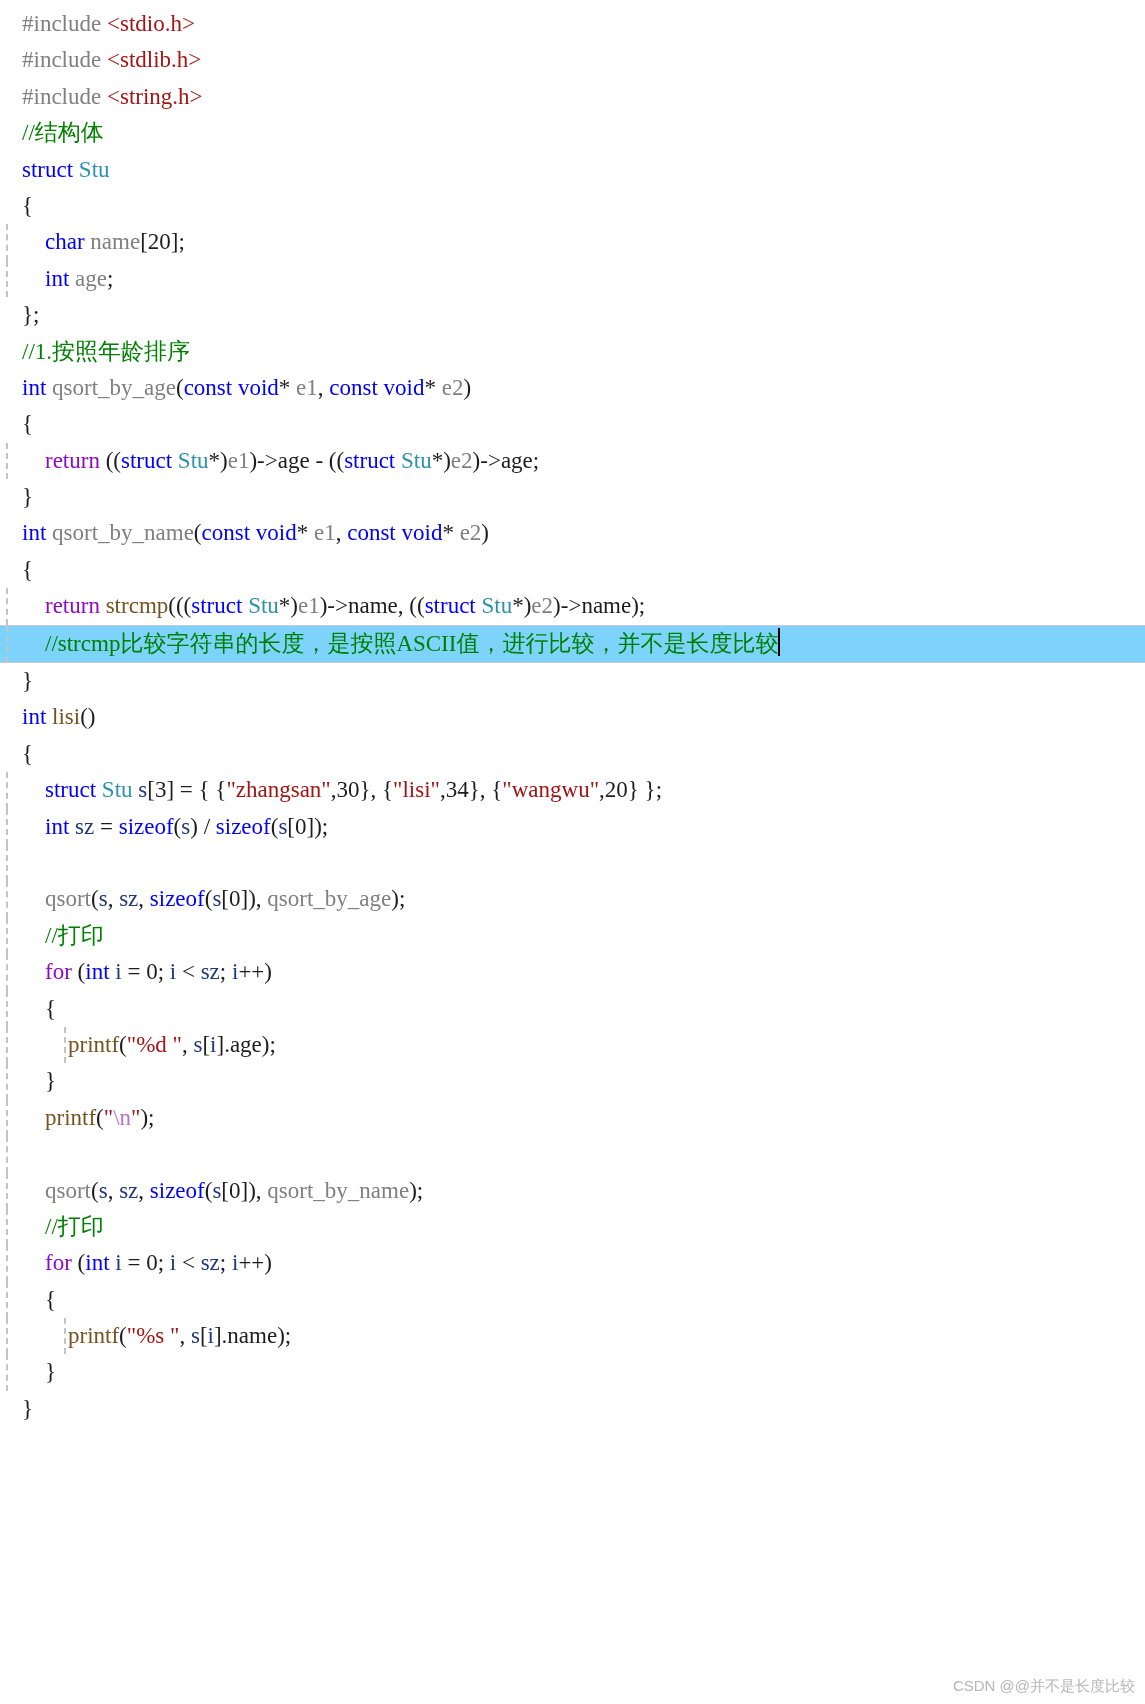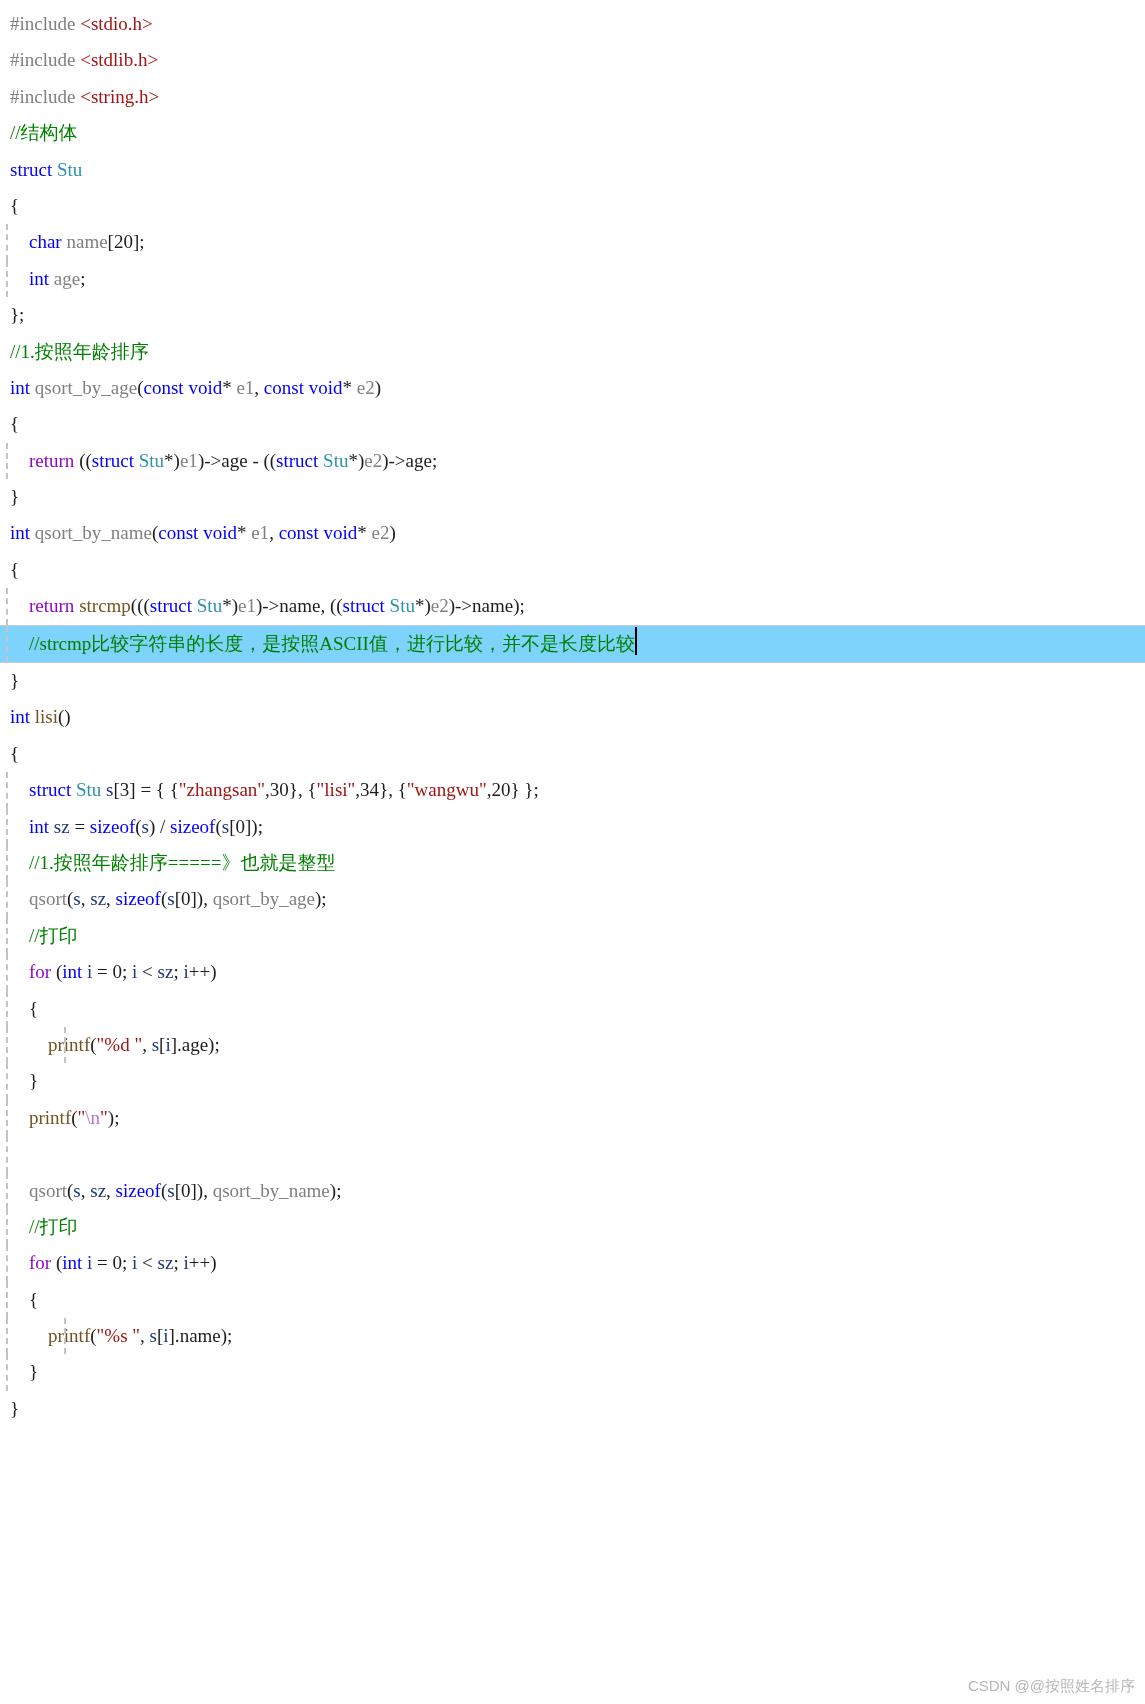--- a/index.html
+++ b/index.html
@@ -27,24 +27,24 @@
   .code-area {
     position: relative;
     padding: 6px 0 0 0;
   }
 
   .line {
     position: relative;
     height: 36.4px;
     line-height: 36.4px;
     white-space: pre;
-    font-size: 19px;
+    font-size: 23px;
     font-family: "Liberation Serif", "DejaVu Serif", serif;
     letter-spacing: 0px;
-    padding-left: 10px;
+    padding-left: 22px;
     box-sizing: border-box;
   }
 
   .line.highlight {
     background: #7dd3fc;
     border-top: 1px solid #c8c8d8;
     border-bottom: 1px solid #c8c8d8;
     height: 38.4px;
     line-height: 36.4px;
   }
@@ -115,31 +115,31 @@
       <div class="line"><span class="t-punct">}</span></div>
       <div class="line"><span class="t-kw">int</span><span class="t-plain"> </span><span class="t-id">qsort_by_name</span><span class="t-punct">(</span><span class="t-kw">const</span><span class="t-plain"> </span><span class="t-kw">void</span><span class="t-punct">*</span><span class="t-id"> e1</span><span class="t-punct">, </span><span class="t-kw">const</span><span class="t-plain"> </span><span class="t-kw">void</span><span class="t-punct">*</span><span class="t-id"> e2</span><span class="t-punct">)</span></div>
       <div class="line"><span class="t-punct">{</span></div>
       <div class="line"><span class="guide" style="left: 6px;"></span><span class="t-plain">    </span><span class="t-ctl">return</span><span class="t-plain"> </span><span class="t-fn">strcmp</span><span class="t-punct">(((</span><span class="t-kw">struct</span><span class="t-plain"> </span><span class="t-type">Stu</span><span class="t-punct">*)</span><span class="t-id">e1</span><span class="t-punct">)-&gt;</span><span class="t-plain">name</span><span class="t-punct">, ((</span><span class="t-kw">struct</span><span class="t-plain"> </span><span class="t-type">Stu</span><span class="t-punct">*)</span><span class="t-id">e2</span><span class="t-punct">)-&gt;</span><span class="t-plain">name</span><span class="t-punct">);</span></div>
       <div class="line highlight"><span class="guide" style="left: 6px;"></span><span class="t-plain">    </span><span class="t-cmt">//strcmp比较字符串的长度，是按照ASCII值，进行比较，并不是长度比较</span><span class="caret"></span></div>
       <div class="line"><span class="t-punct">}</span></div>
       <div class="line"><span class="t-kw">int</span><span class="t-plain"> </span><span class="t-fn">lisi</span><span class="t-punct">()</span></div>
       <div class="line"><span class="t-punct">{</span></div>
       <div class="line"><span class="guide" style="left: 6px;"></span><span class="t-plain">    </span><span class="t-kw">struct</span><span class="t-plain"> </span><span class="t-type">Stu</span><span class="t-plain"> </span><span class="t-var">s</span><span class="t-punct">[</span><span class="t-num">3</span><span class="t-punct">] = { {</span><span class="t-str">"zhangsan"</span><span class="t-punct">,</span><span class="t-num">30</span><span class="t-punct">}, {</span><span class="t-str">"lisi"</span><span class="t-punct">,</span><span class="t-num">34</span><span class="t-punct">}, {</span><span class="t-str">"wangwu"</span><span class="t-punct">,</span><span class="t-num">20</span><span class="t-punct">} };</span></div>
       <div class="line"><span class="guide" style="left: 6px;"></span><span class="t-plain">    </span><span class="t-kw">int</span><span class="t-plain"> </span><span class="t-var">sz</span><span class="t-punct"> = </span><span class="t-kw">sizeof</span><span class="t-punct">(</span><span class="t-var">s</span><span class="t-punct">) / </span><span class="t-kw">sizeof</span><span class="t-punct">(</span><span class="t-var">s</span><span class="t-punct">[</span><span class="t-num">0</span><span class="t-punct">]);</span></div>
-      <div class="line"><span class="guide" style="left: 6px;"></span><span class="t-plain">    </span><span class="t-cmt">//1.按照年龄排序=====》也就是整型</span></div>
+      <div class="line"><span class="guide" style="left: 6px;"></span><span class="t-plain">    </span></div>
       <div class="line"><span class="guide" style="left: 6px;"></span><span class="t-plain">    </span><span class="t-id">qsort</span><span class="t-punct">(</span><span class="t-var">s</span><span class="t-punct">, </span><span class="t-var">sz</span><span class="t-punct">, </span><span class="t-kw">sizeof</span><span class="t-punct">(</span><span class="t-var">s</span><span class="t-punct">[</span><span class="t-num">0</span><span class="t-punct">]), </span><span class="t-id">qsort_by_age</span><span class="t-punct">);</span></div>
       <div class="line"><span class="guide" style="left: 6px;"></span><span class="t-plain">    </span><span class="t-cmt">//打印</span></div>
       <div class="line"><span class="guide" style="left: 6px;"></span><span class="t-plain">    </span><span class="t-ctl">for</span><span class="t-punct"> (</span><span class="t-kw">int</span><span class="t-plain"> </span><span class="t-var">i</span><span class="t-punct"> = </span><span class="t-num">0</span><span class="t-punct">; </span><span class="t-var">i</span><span class="t-punct"> &lt; </span><span class="t-var">sz</span><span class="t-punct">; </span><span class="t-var">i</span><span class="t-punct">++)</span></div>
       <div class="line"><span class="guide" style="left: 6px;"></span><span class="t-plain">    </span><span class="t-punct">{</span></div>
       <div class="line"><span class="guide" style="left: 6px;"></span><span class="guide" style="left: 64px;"></span><span class="t-plain">        </span><span class="t-fn">printf</span><span class="t-punct">(</span><span class="t-str">"%d "</span><span class="t-punct">, </span><span class="t-var">s</span><span class="t-punct">[</span><span class="t-var">i</span><span class="t-punct">].</span><span class="t-plain">age</span><span class="t-punct">);</span></div>
       <div class="line"><span class="guide" style="left: 6px;"></span><span class="t-plain">    </span><span class="t-punct">}</span></div>
       <div class="line"><span class="guide" style="left: 6px;"></span><span class="t-plain">    </span><span class="t-fn">printf</span><span class="t-punct">(</span><span class="t-str">"</span><span class="t-esc">\n</span><span class="t-str">"</span><span class="t-punct">);</span></div>
       <div class="line"><span class="guide" style="left: 6px;"></span></div>
       <div class="line"><span class="guide" style="left: 6px;"></span><span class="t-plain">    </span><span class="t-id">qsort</span><span class="t-punct">(</span><span class="t-var">s</span><span class="t-punct">, </span><span class="t-var">sz</span><span class="t-punct">, </span><span class="t-kw">sizeof</span><span class="t-punct">(</span><span class="t-var">s</span><span class="t-punct">[</span><span class="t-num">0</span><span class="t-punct">]), </span><span class="t-id">qsort_by_name</span><span class="t-punct">);</span></div>
       <div class="line"><span class="guide" style="left: 6px;"></span><span class="t-plain">    </span><span class="t-cmt">//打印</span></div>
       <div class="line"><span class="guide" style="left: 6px;"></span><span class="t-plain">    </span><span class="t-ctl">for</span><span class="t-punct"> (</span><span class="t-kw">int</span><span class="t-plain"> </span><span class="t-var">i</span><span class="t-punct"> = </span><span class="t-num">0</span><span class="t-punct">; </span><span class="t-var">i</span><span class="t-punct"> &lt; </span><span class="t-var">sz</span><span class="t-punct">; </span><span class="t-var">i</span><span class="t-punct">++)</span></div>
       <div class="line"><span class="guide" style="left: 6px;"></span><span class="t-plain">    </span><span class="t-punct">{</span></div>
       <div class="line"><span class="guide" style="left: 6px;"></span><span class="guide" style="left: 64px;"></span><span class="t-plain">        </span><span class="t-fn">printf</span><span class="t-punct">(</span><span class="t-str">"%s "</span><span class="t-punct">, </span><span class="t-var">s</span><span class="t-punct">[</span><span class="t-var">i</span><span class="t-punct">].</span><span class="t-plain">name</span><span class="t-punct">);</span></div>
       <div class="line"><span class="guide" style="left: 6px;"></span><span class="t-plain">    </span><span class="t-punct">}</span></div>
       <div class="line"><span class="t-punct">}</span></div>
     </div>
-  <div class="watermark">CSDN @@按照姓名排序</div>
+  <div class="watermark">CSDN @@并不是长度比较</div>
 </div>
 
 </body></html>

